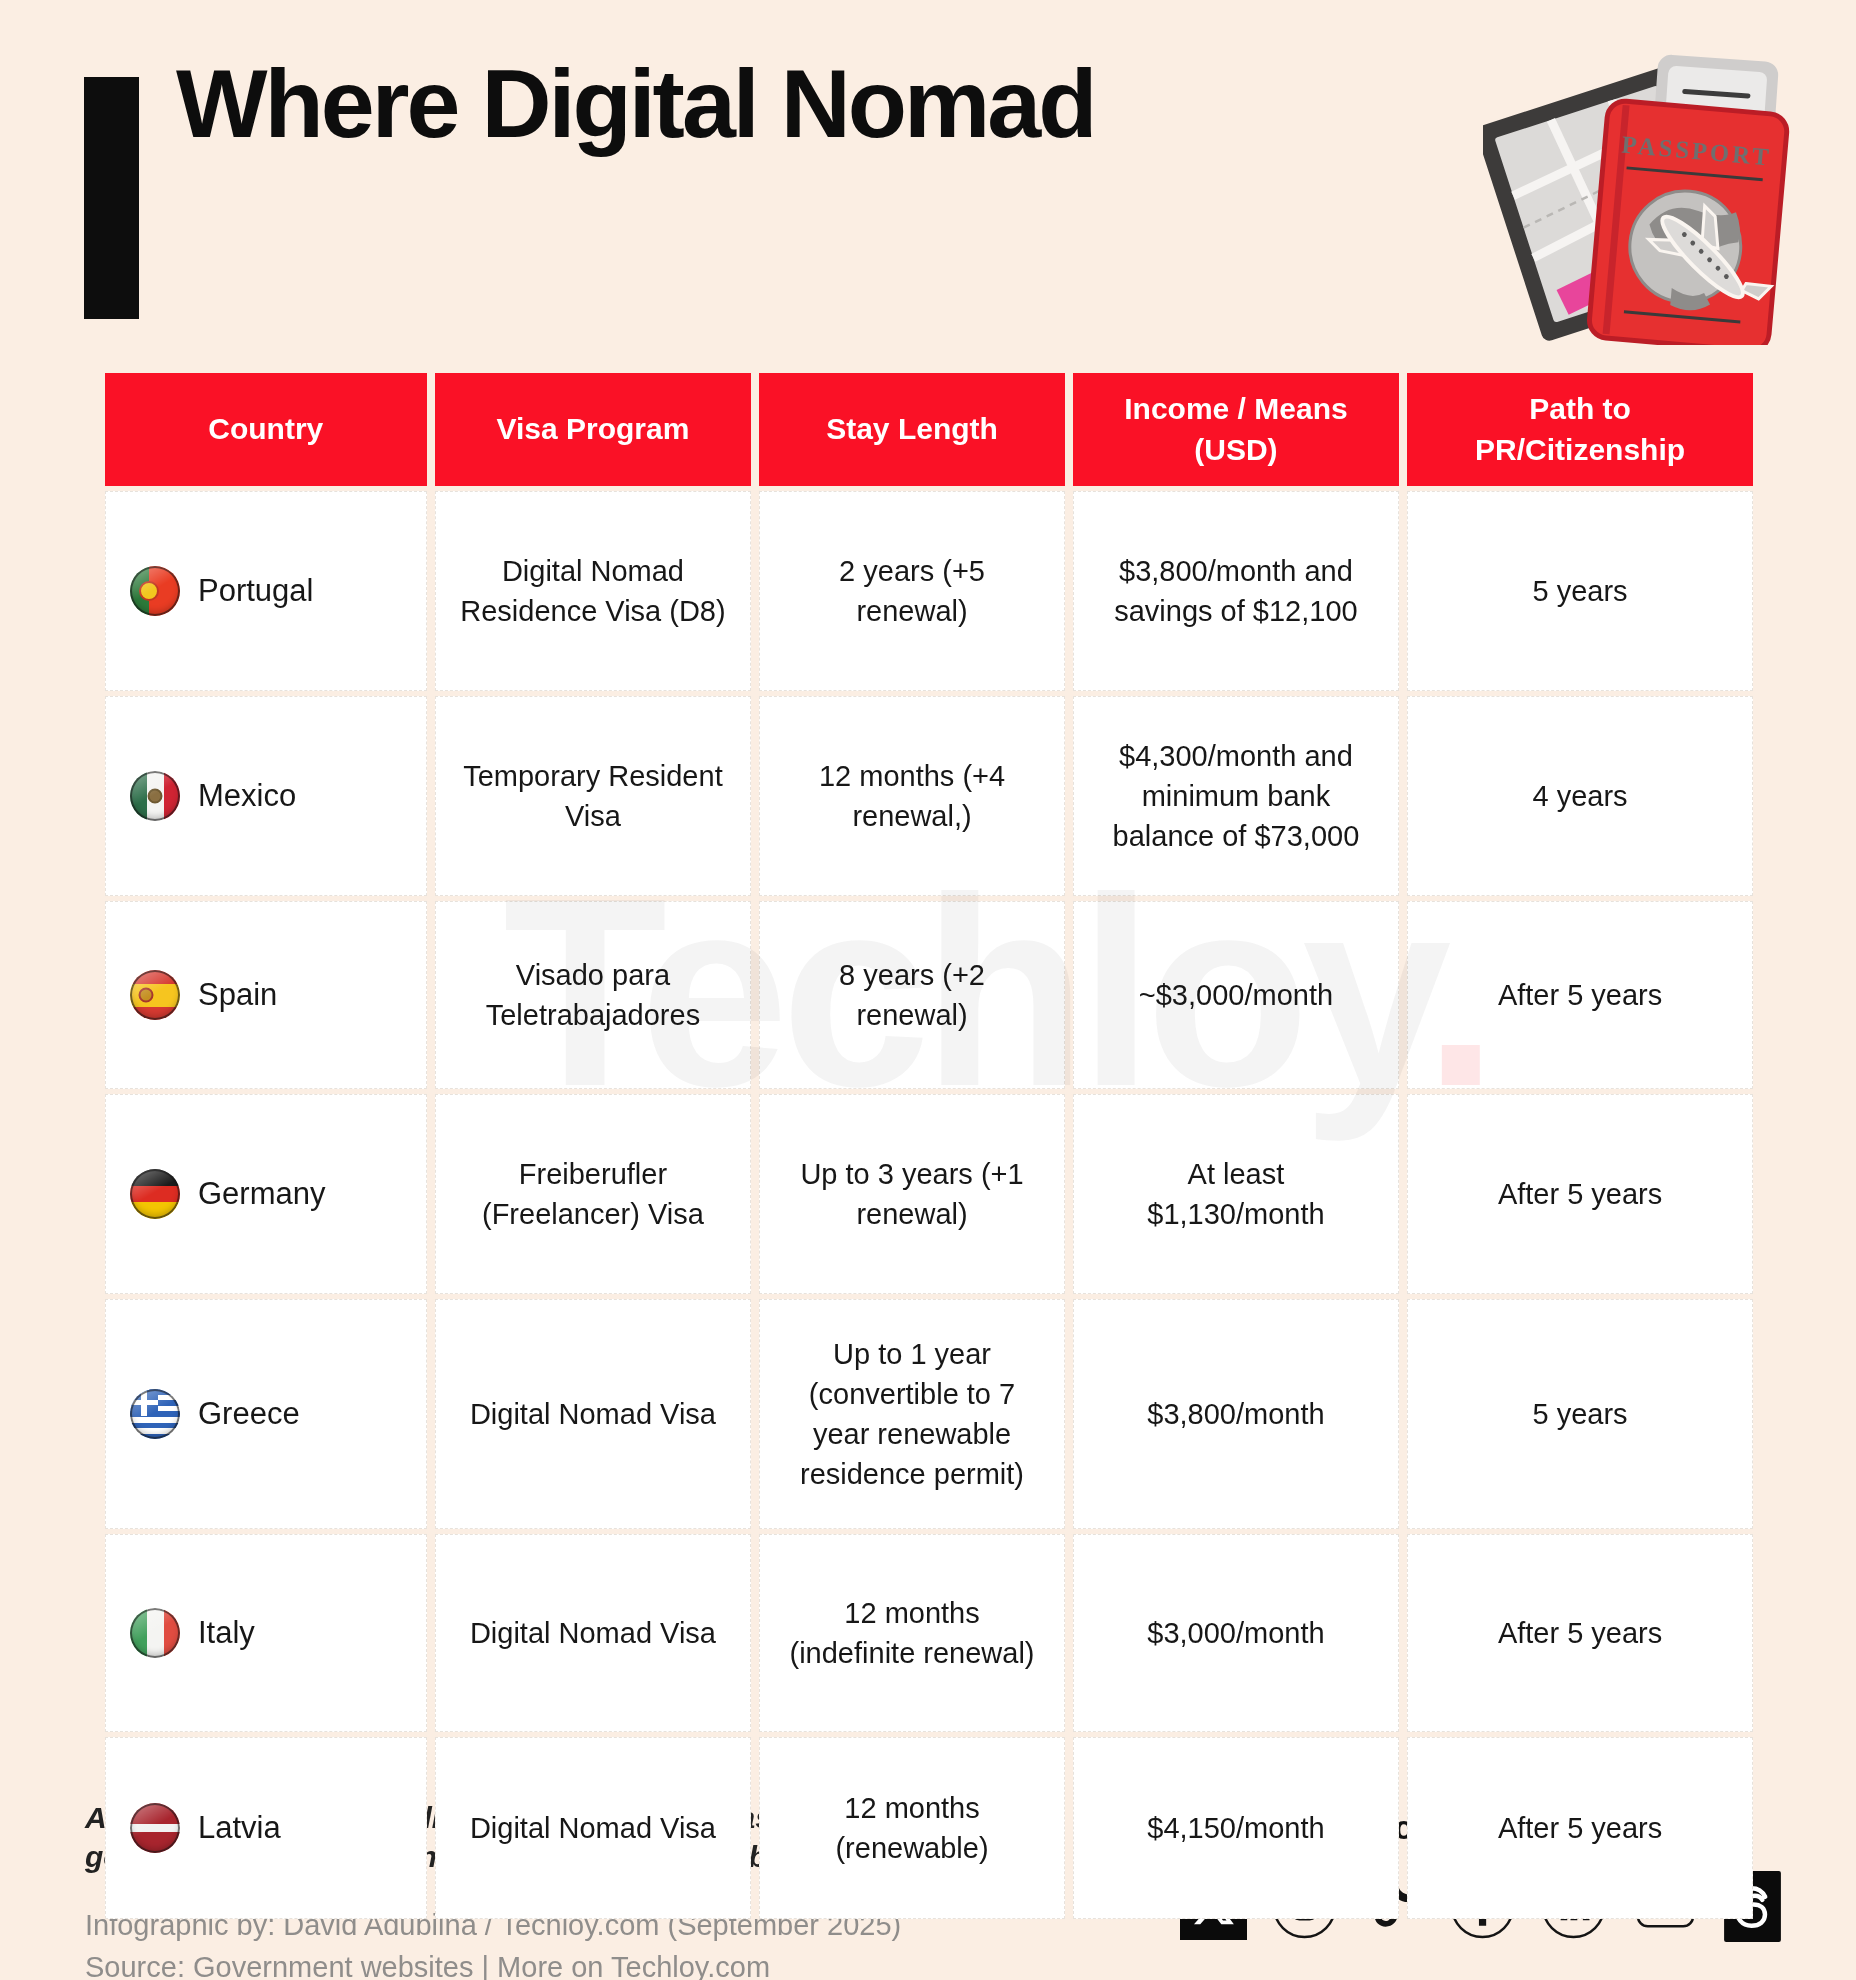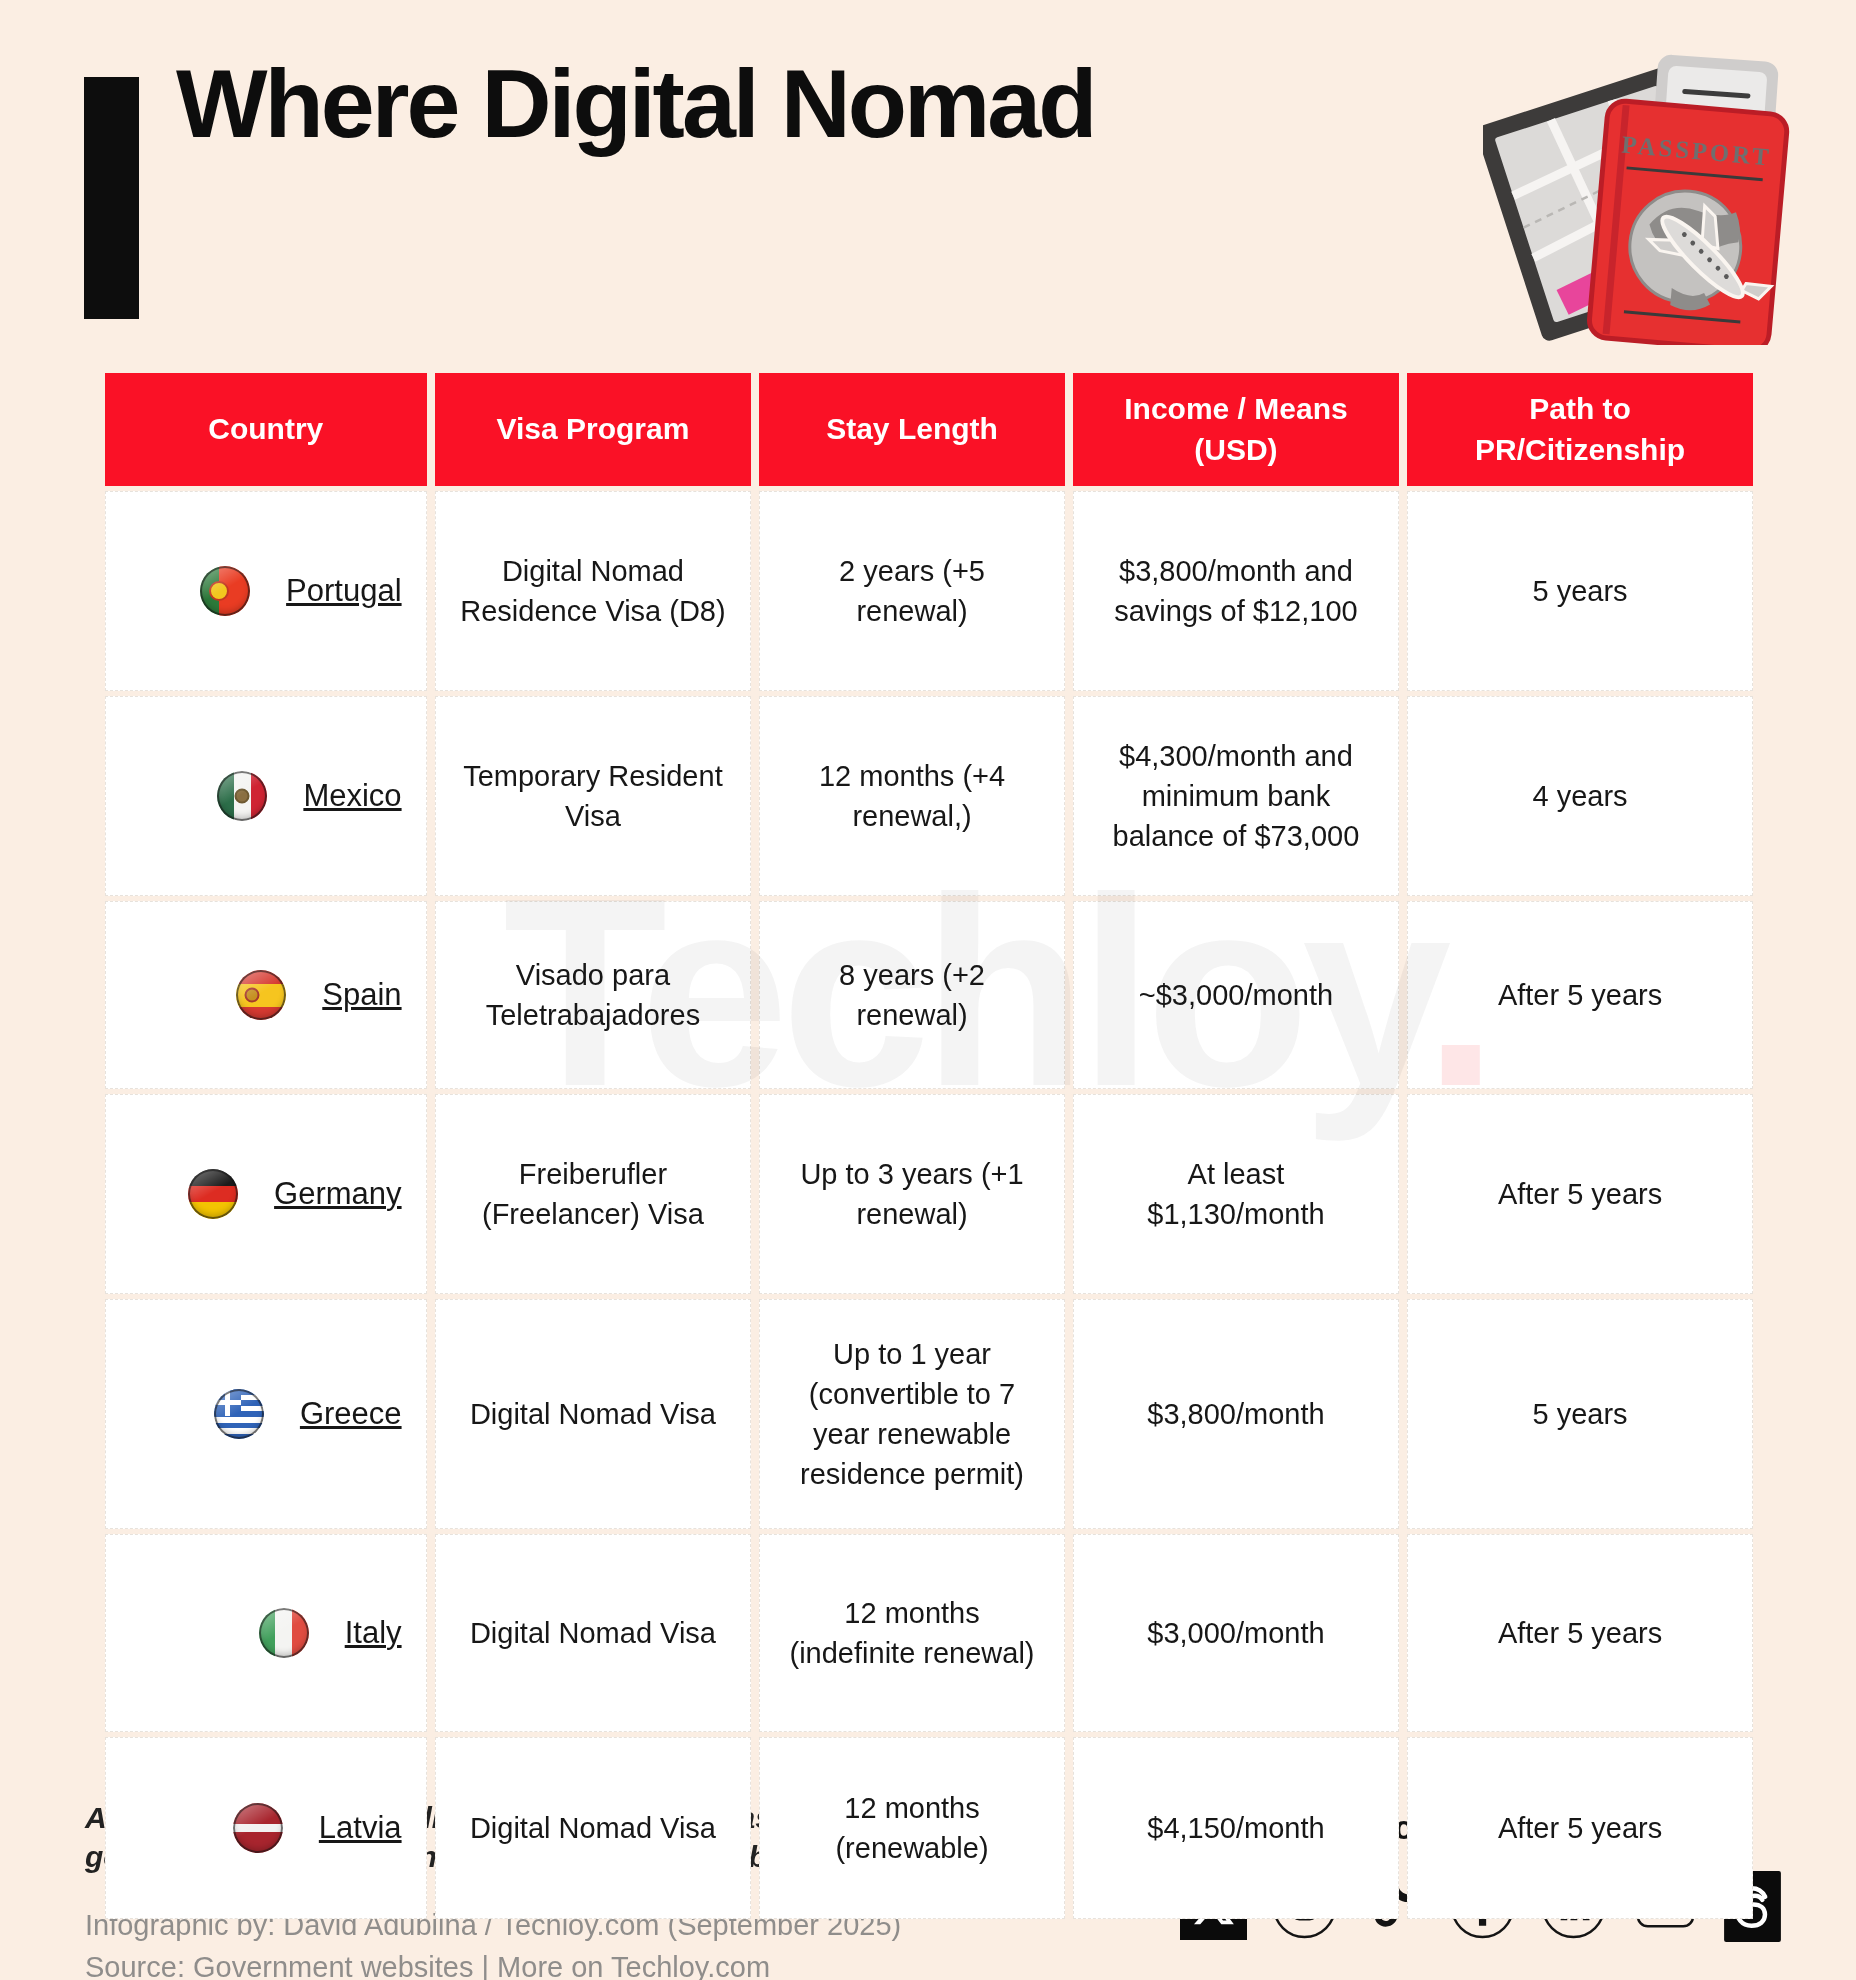--- a/index.html
+++ b/index.html
@@ -29,21 +29,21 @@
     padding:10px 24px;
   }
   tbody td.c-visa{padding:10px 16px;}
   tbody tr:nth-child(1) td{height:178px;}
   tbody tr:nth-child(2) td{height:178px;}
   tbody tr:nth-child(3) td{height:166px;}
   tbody tr:nth-child(4) td{height:178px;}
   tbody tr:nth-child(5) td{height:208px;}
   tbody tr:nth-child(6) td{height:176px;}
   tbody tr:nth-child(7) td{height:160px;}
-  .country-wrap{display:flex;align-items:center;justify-content:flex-end;gap:36px;text-decoration:underline;}
+  .country-wrap{display:flex;align-items:center;justify-content:flex-start;gap:18px;}
   .country-name{font-size:31px;}
   
   .flag{position:relative;width:50px;height:50px;border-radius:50%;overflow:hidden;display:flex;flex-shrink:0;}
   .flag i{display:block;}
   .flag::after{
     content:'';position:absolute;inset:0;border-radius:50%;
     background:linear-gradient(150deg,rgba(255,255,255,.45),rgba(255,255,255,0) 48%);
     box-shadow:inset 0 0 0 2px rgba(20,20,20,.55), inset 0 -4px 6px rgba(0,0,0,.22);
   }
   .flag .emblem{position:absolute;border-radius:50%;transform:translate(-50%,-50%);}

